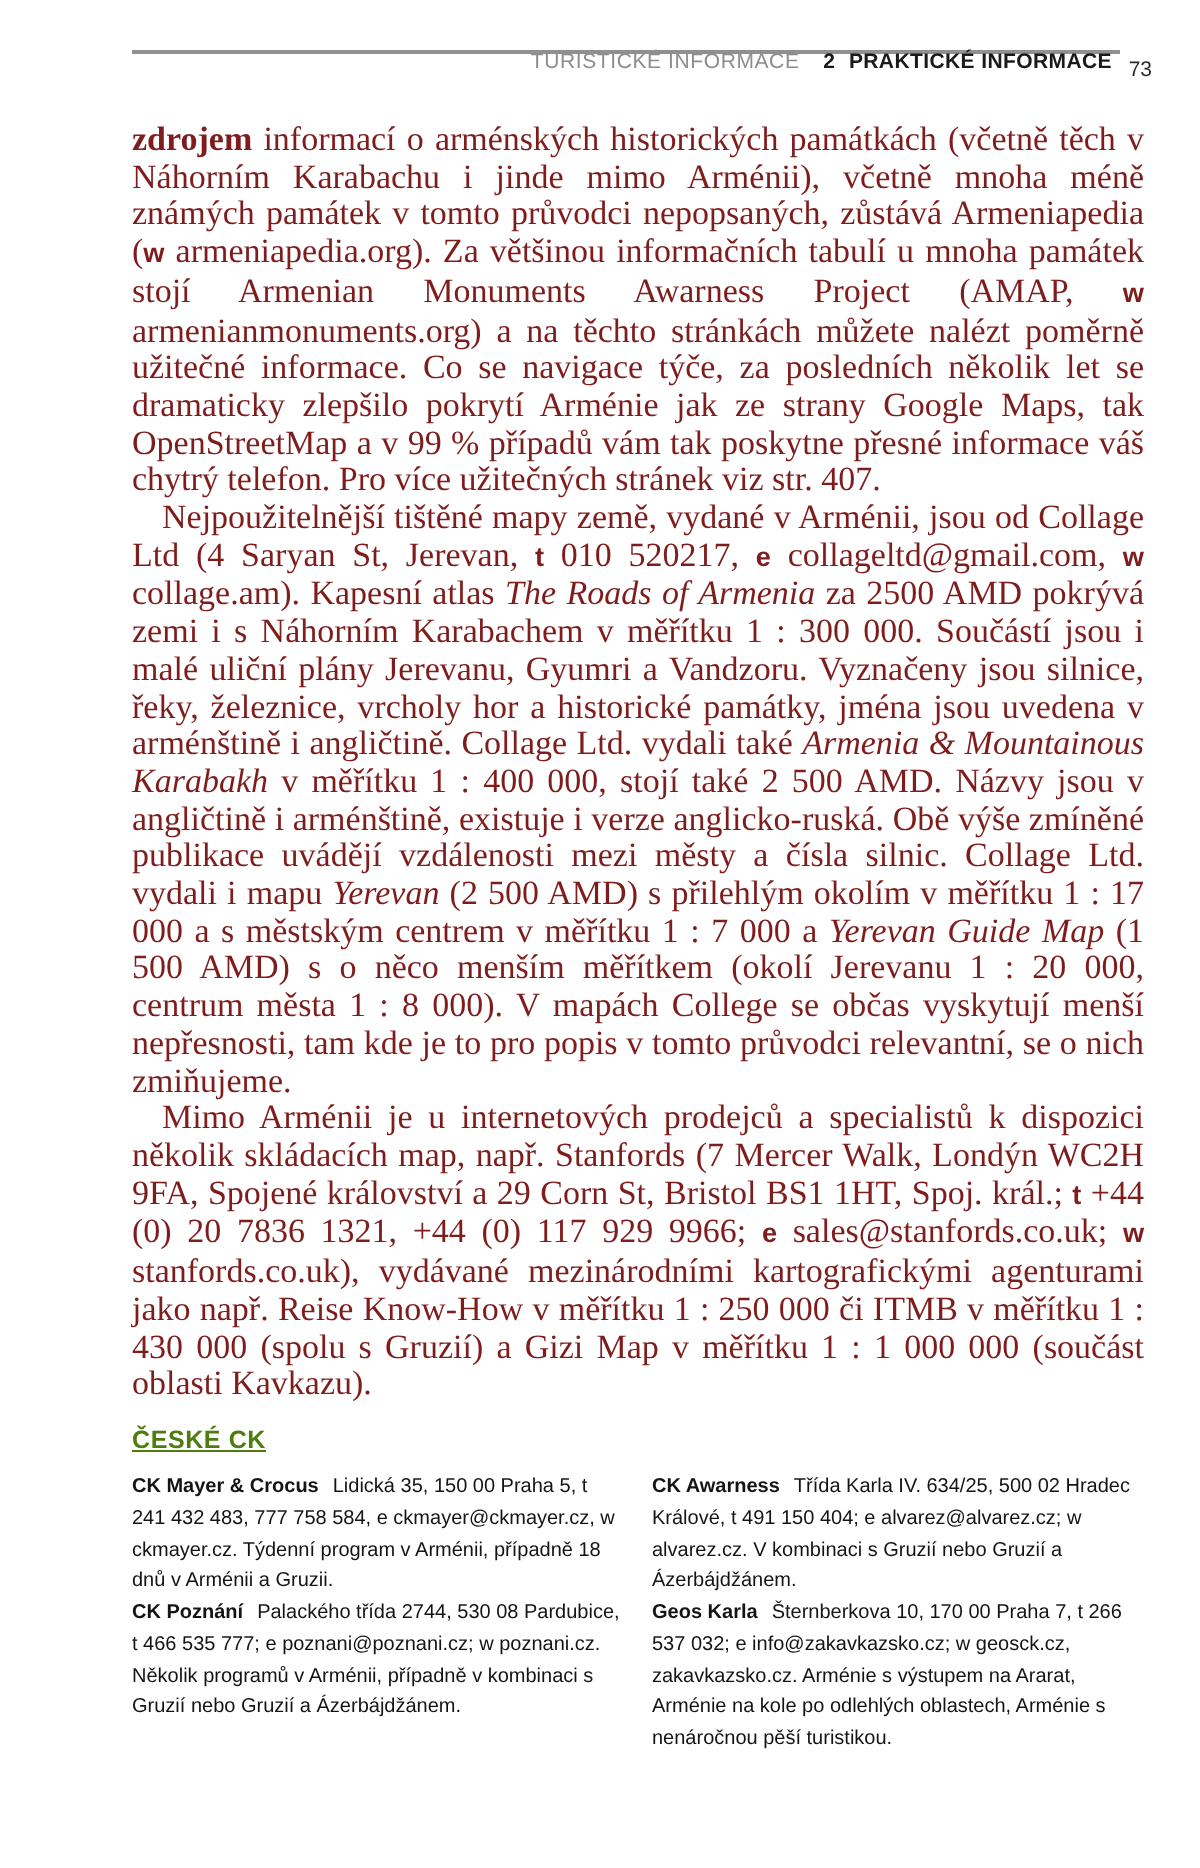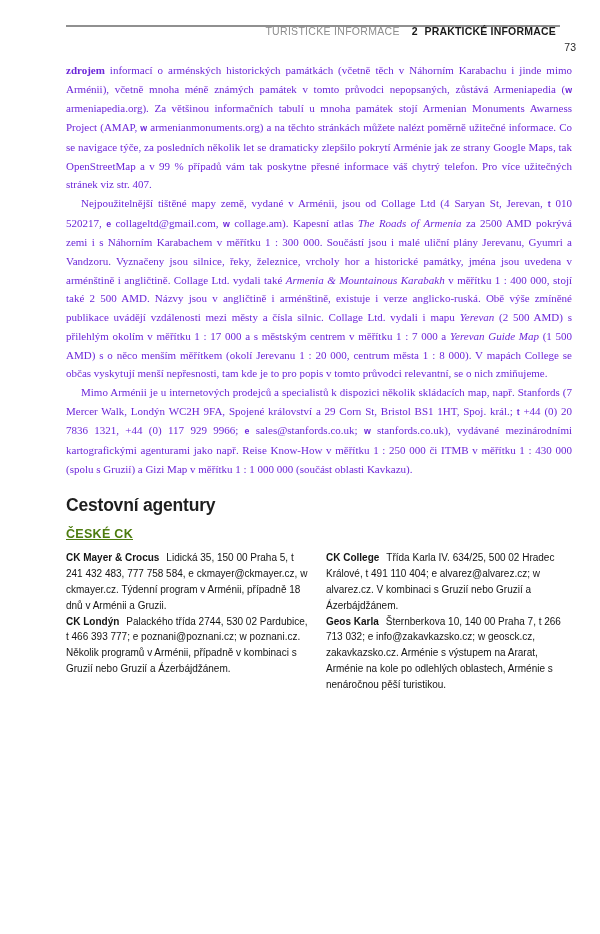--- a/index.html
+++ b/index.html
@@ -18,31 +18,31 @@
   
   .header { position: relative; height: 14px; font-family: "Liberation Sans", sans-serif; }
   .header-text {
     position: absolute; top: 0; right: 16px;
     font-size: 10.5px; line-height: 13px; white-space: nowrap;
   }
   .header-section { color: #8d8d8d; letter-spacing: 0.3px; }
   .header-chapter-num { color: #1a1a1a; font-weight: bold; margin-left: 9px; }
   .header-chapter { color: #1a1a1a; font-weight: bold; margin-left: 4px; letter-spacing: 0.2px; }
   .header-num {
-    position: absolute; top: 16px; right: -4px;
+    position: absolute; top: 4px; right: -4px;
     font-size: 10.5px; line-height: 13px; color: #2b2b2b;
   }
   .header-rule { margin-top: 3px; width: calc(100% - 12px); height: 2px; background: #909090; }
   
   .bodytext {
     margin-top: 22px;
-    font-size: 11px;
+    font-size: 17px;
     line-height: 18.7px;
     text-align: justify;
-    color: #6d28d9;
+    color: #7f1d1d;
   }
   .bodytext p { margin: 0; }
   .bodytext p.indent { text-indent: 15px; }
   .run-p { }
   .run-b { font-weight: bold; }
   .run-i { font-style: italic; }
   .run-g { font-family: "Liberation Sans", sans-serif; font-weight: bold; font-size: 0.8em; }
   
   .section-title {
     margin: 17px 0 0 0;
@@ -88,35 +88,34 @@
     <span class="header-num">73</span>
     <div class="header-rule"></div>
   </div>
 
   <div class="bodytext">
     <p><span class="run-b">zdrojem</span><span class="run-p"> informací o arménských historických památkách (včetně těch v Náhorním Karabachu i jinde mimo Arménii), včetně mnoha méně známých památek v tomto průvodci nepopsaných, zůstává Armeniapedia (</span><span class="run-g">w</span><span class="run-p"> armeniapedia.org). Za většinou informačních tabulí u mnoha památek stojí Armenian Monuments Awarness Project (AMAP, </span><span class="run-g">w</span><span class="run-p"> armenianmonuments.org) a na těchto stránkách můžete nalézt poměrně užitečné informace. Co se navigace týče, za posledních několik let se dramaticky zlepšilo pokrytí Arménie jak ze strany Google Maps, tak OpenStreetMap a v 99 % případů vám tak poskytne přesné informace váš chytrý telefon. Pro více užitečných stránek viz str. 407.</span></p>
     <p class="indent"><span class="run-p">Nejpoužitelnější tištěné mapy země, vydané v Arménii, jsou od Collage Ltd (4 Saryan St, Jerevan, </span><span class="run-g">t</span><span class="run-p"> 010 520217, </span><span class="run-g">e</span><span class="run-p"> collageltd@gmail.com, </span><span class="run-g">w</span><span class="run-p"> collage.am). Kapesní atlas </span><span class="run-i">The Roads of Armenia</span><span class="run-p"> za 2500 AMD pokrývá zemi i s Náhorním Karabachem v měřítku 1 : 300 000. Součástí jsou i malé uliční plány Jerevanu, Gyumri a Vandzoru. Vyznačeny jsou silnice, řeky, železnice, vrcholy hor a historické památky, jména jsou uvedena v arménštině i angličtině. Collage Ltd. vydali také </span><span class="run-i">Armenia &amp; Mountainous Karabakh</span><span class="run-p"> v měřítku 1 : 400 000, stojí také 2 500 AMD. Názvy jsou v angličtině i arménštině, existuje i verze anglicko-ruská. Obě výše zmíněné publikace uvádějí vzdálenosti mezi městy a čísla silnic. Collage Ltd. vydali i mapu </span><span class="run-i">Yerevan</span><span class="run-p"> (2 500 AMD) s přilehlým okolím v měřítku 1 : 17 000 a s městským centrem v měřítku 1 : 7 000 a </span><span class="run-i">Yerevan Guide Map</span><span class="run-p"> (1 500 AMD) s o něco menším měřítkem (okolí Jerevanu 1 : 20 000, centrum města 1 : 8 000). V mapách College se občas vyskytují menší nepřesnosti, tam kde je to pro popis v tomto průvodci relevantní, se o nich zmiňujeme.</span></p>
     <p class="indent"><span class="run-p">Mimo Arménii je u internetových prodejců a specialistů k dispozici několik skládacích map, např. Stanfords (7 Mercer Walk, Londýn WC2H 9FA, Spojené království a 29 Corn St, Bristol BS1 1HT, Spoj. král.; </span><span class="run-g">t</span><span class="run-p"> +44 (0) 20 7836 1321, +44 (0) 117 929 9966; </span><span class="run-g">e</span><span class="run-p"> sales@stanfords.co.uk; </span><span class="run-g">w</span><span class="run-p"> stanfords.co.uk), vydávané mezinárodními kartografickými agenturami jako např. Reise Know-How v měřítku 1 : 250 000 či ITMB v měřítku 1 : 430 000 (spolu s Gruzií) a Gizi Map v měřítku 1 : 1 000 000 (součást oblasti Kavkazu).</span></p>
   </div>
 
-  <h2 class="section-title">Cestovní agentury</h2>
   <h3 class="subsection-title">ČESKÉ CK</h3>
 
   <div class="agency-columns">
     <div class="agency-col">
       <p class="agency">
         <span class="agency-name">CK Mayer &amp; Crocus</span><span class="agency-details">Lidická 35, 150 00 Praha 5, t 241 432 483, 777 758 584, e ckmayer@ckmayer.cz, w ckmayer.cz. Týdenní program v Arménii, případně 18 dnů v Arménii a Gruzii.</span>
       </p>
       <p class="agency">
-        <span class="agency-name">CK Londýn</span><span class="agency-details">Palackého třída 2744, 530 02 Pardubice, t 466 393 777; e poznani@poznani.cz; w poznani.cz. Několik programů v Arménii, případně v kombinaci s Gruzií nebo Gruzií a Ázerbájdžánem.</span>
+        <span class="agency-name">CK Poznání</span><span class="agency-details">Palackého třída 2744, 530 08 Pardubice, t 466 535 777; e poznani@poznani.cz; w poznani.cz. Několik programů v Arménii, případně v kombinaci s Gruzií nebo Gruzií a Ázerbájdžánem.</span>
       </p>
     </div>
     <div class="agency-col">
       <p class="agency">
-        <span class="agency-name">CK College</span><span class="agency-details">Třída Karla IV. 634/25, 500 02 Hradec Králové, t 491 110 404; e alvarez@alvarez.cz; w alvarez.cz. V kombinaci s Gruzií nebo Gruzií a Ázerbájdžánem.</span>
+        <span class="agency-name">CK Awarness</span><span class="agency-details">Třída Karla IV. 634/25, 500 02 Hradec Králové, t 491 150 404; e alvarez@alvarez.cz; w alvarez.cz. V kombinaci s Gruzií nebo Gruzií a Ázerbájdžánem.</span>
       </p>
       <p class="agency">
-        <span class="agency-name">Geos Karla</span><span class="agency-details">Šternberkova 10, 140 00 Praha 7, t 266 713 032; e info@zakavkazsko.cz; w geosck.cz, zakavkazsko.cz. Arménie s výstupem na Ararat, Arménie na kole po odlehlých oblastech, Arménie s nenáročnou pěší turistikou.</span>
+        <span class="agency-name">Geos Karla</span><span class="agency-details">Šternberkova 10, 170 00 Praha 7, t 266 537 032; e info@zakavkazsko.cz; w geosck.cz, zakavkazsko.cz. Arménie s výstupem na Ararat, Arménie na kole po odlehlých oblastech, Arménie s nenáročnou pěší turistikou.</span>
       </p>
     </div>
   </div>
 
 </div>
 
 </body></html>

